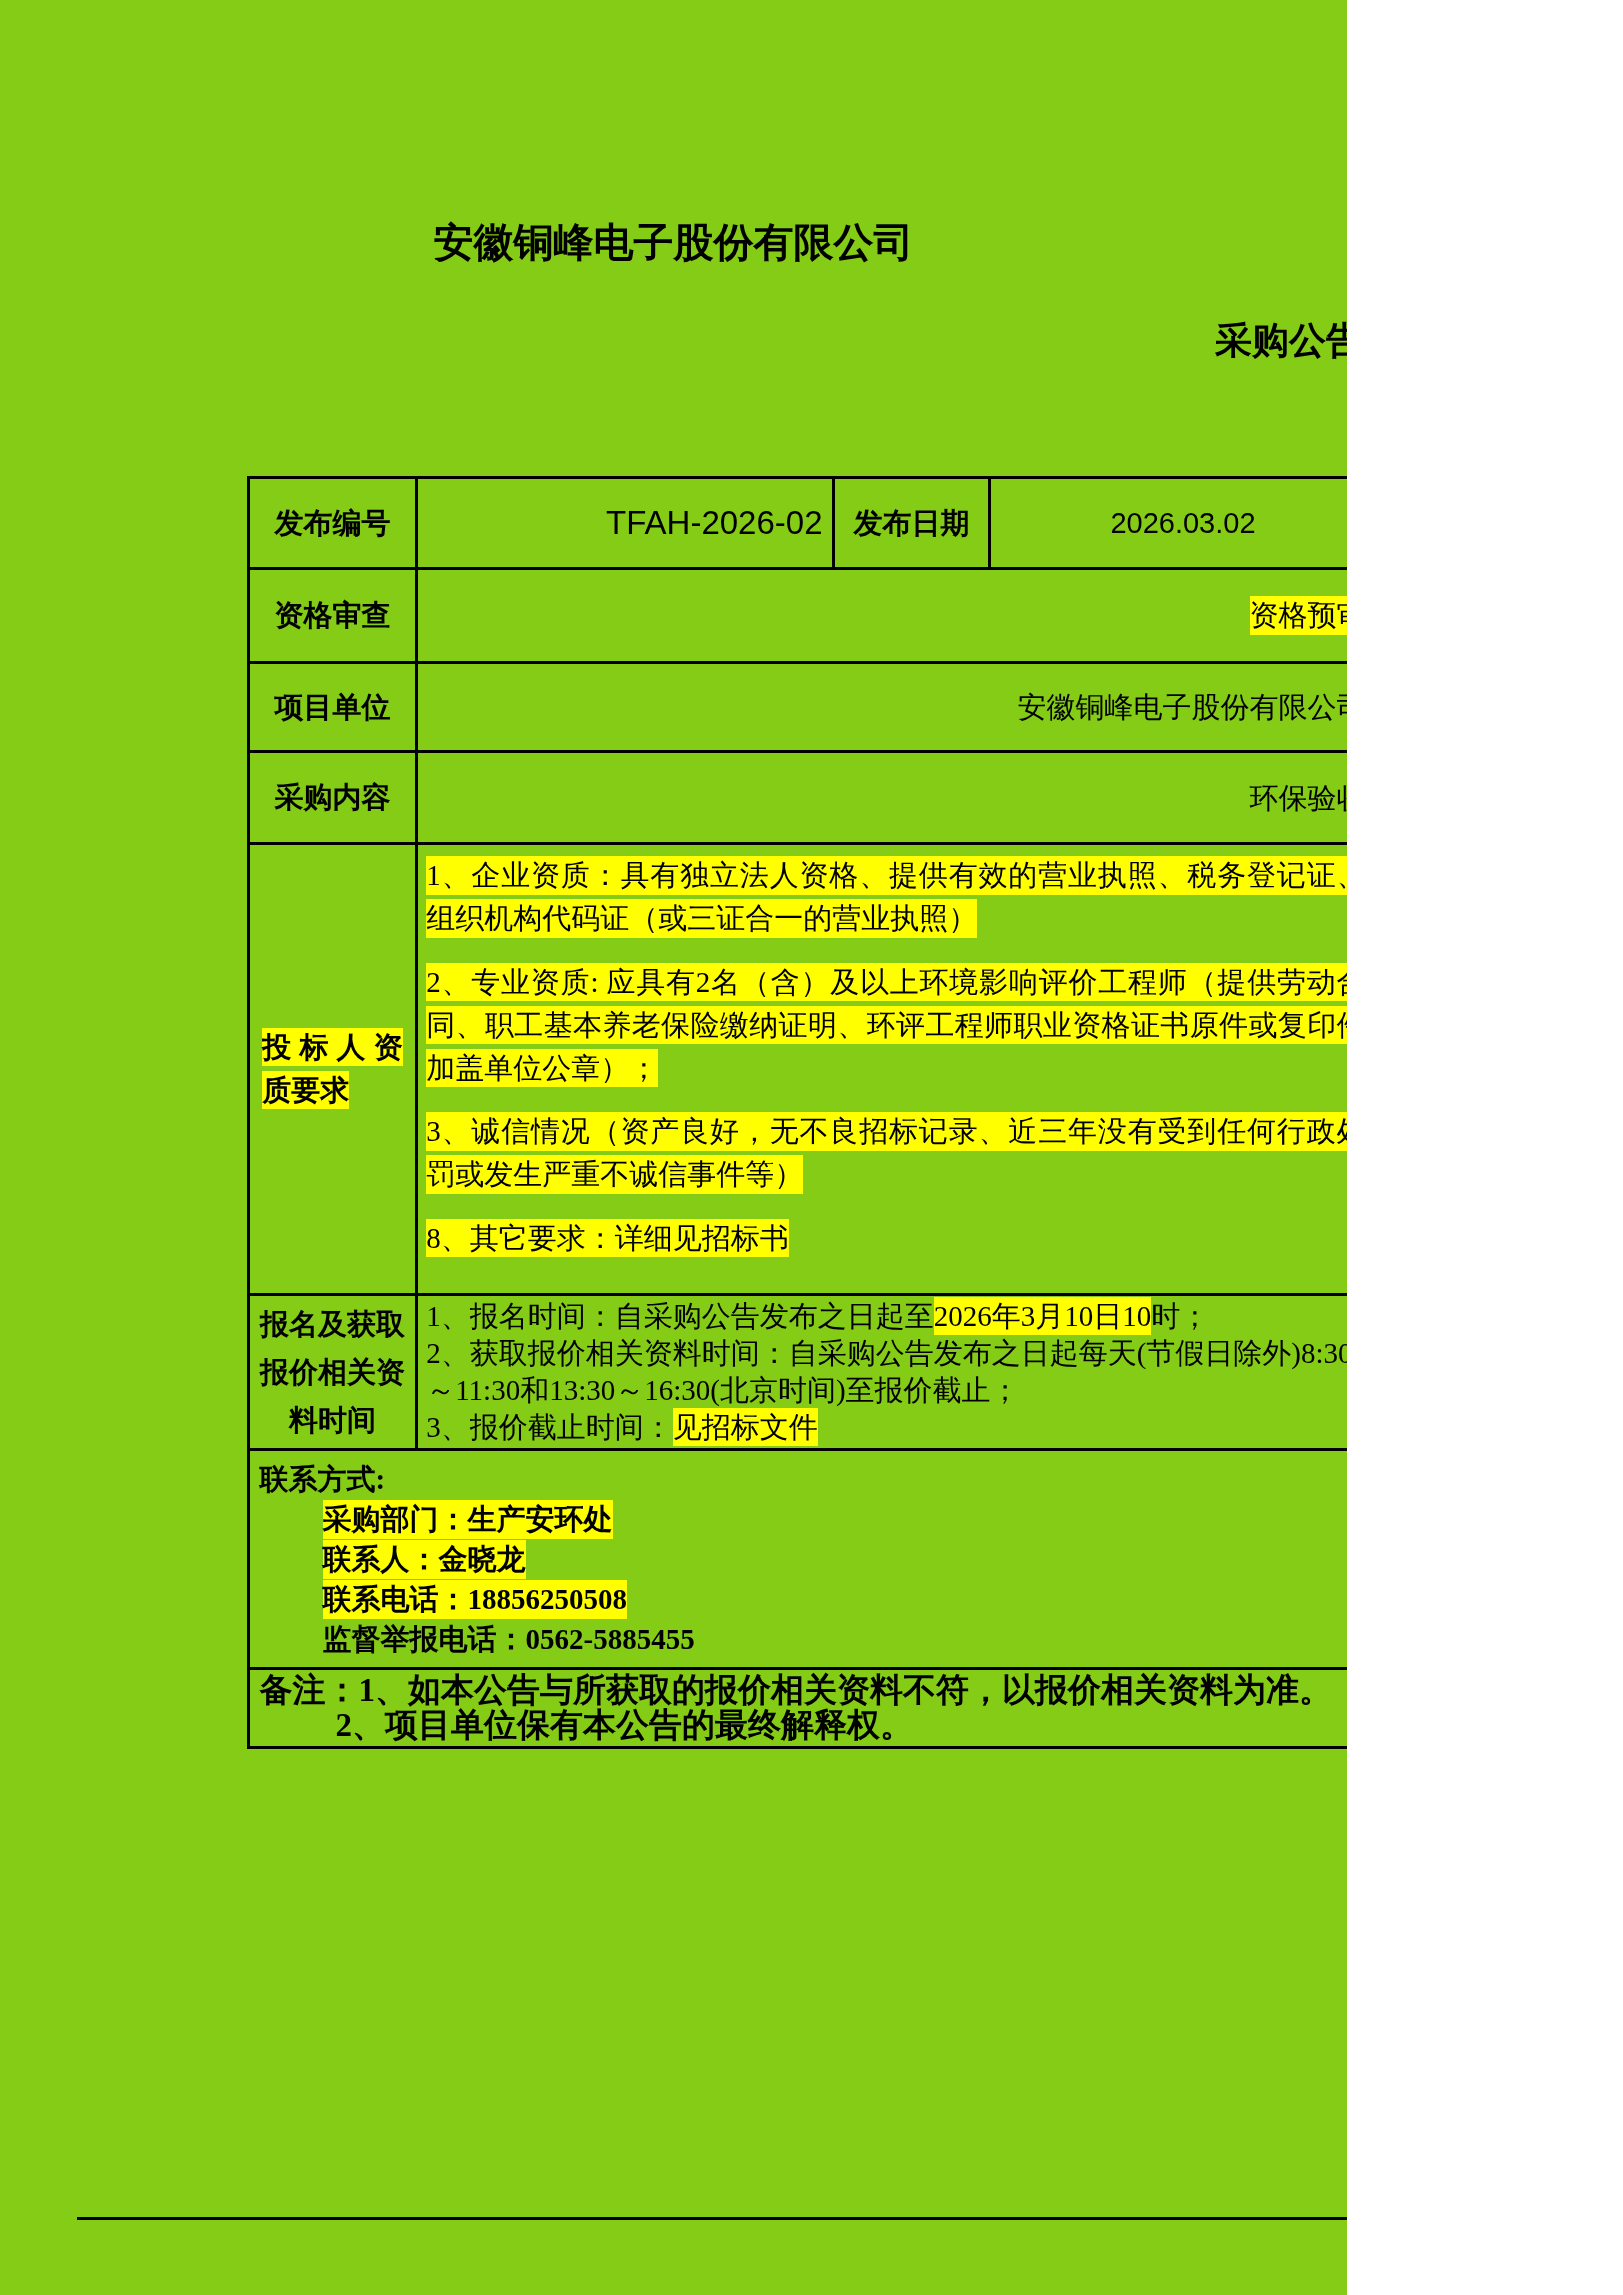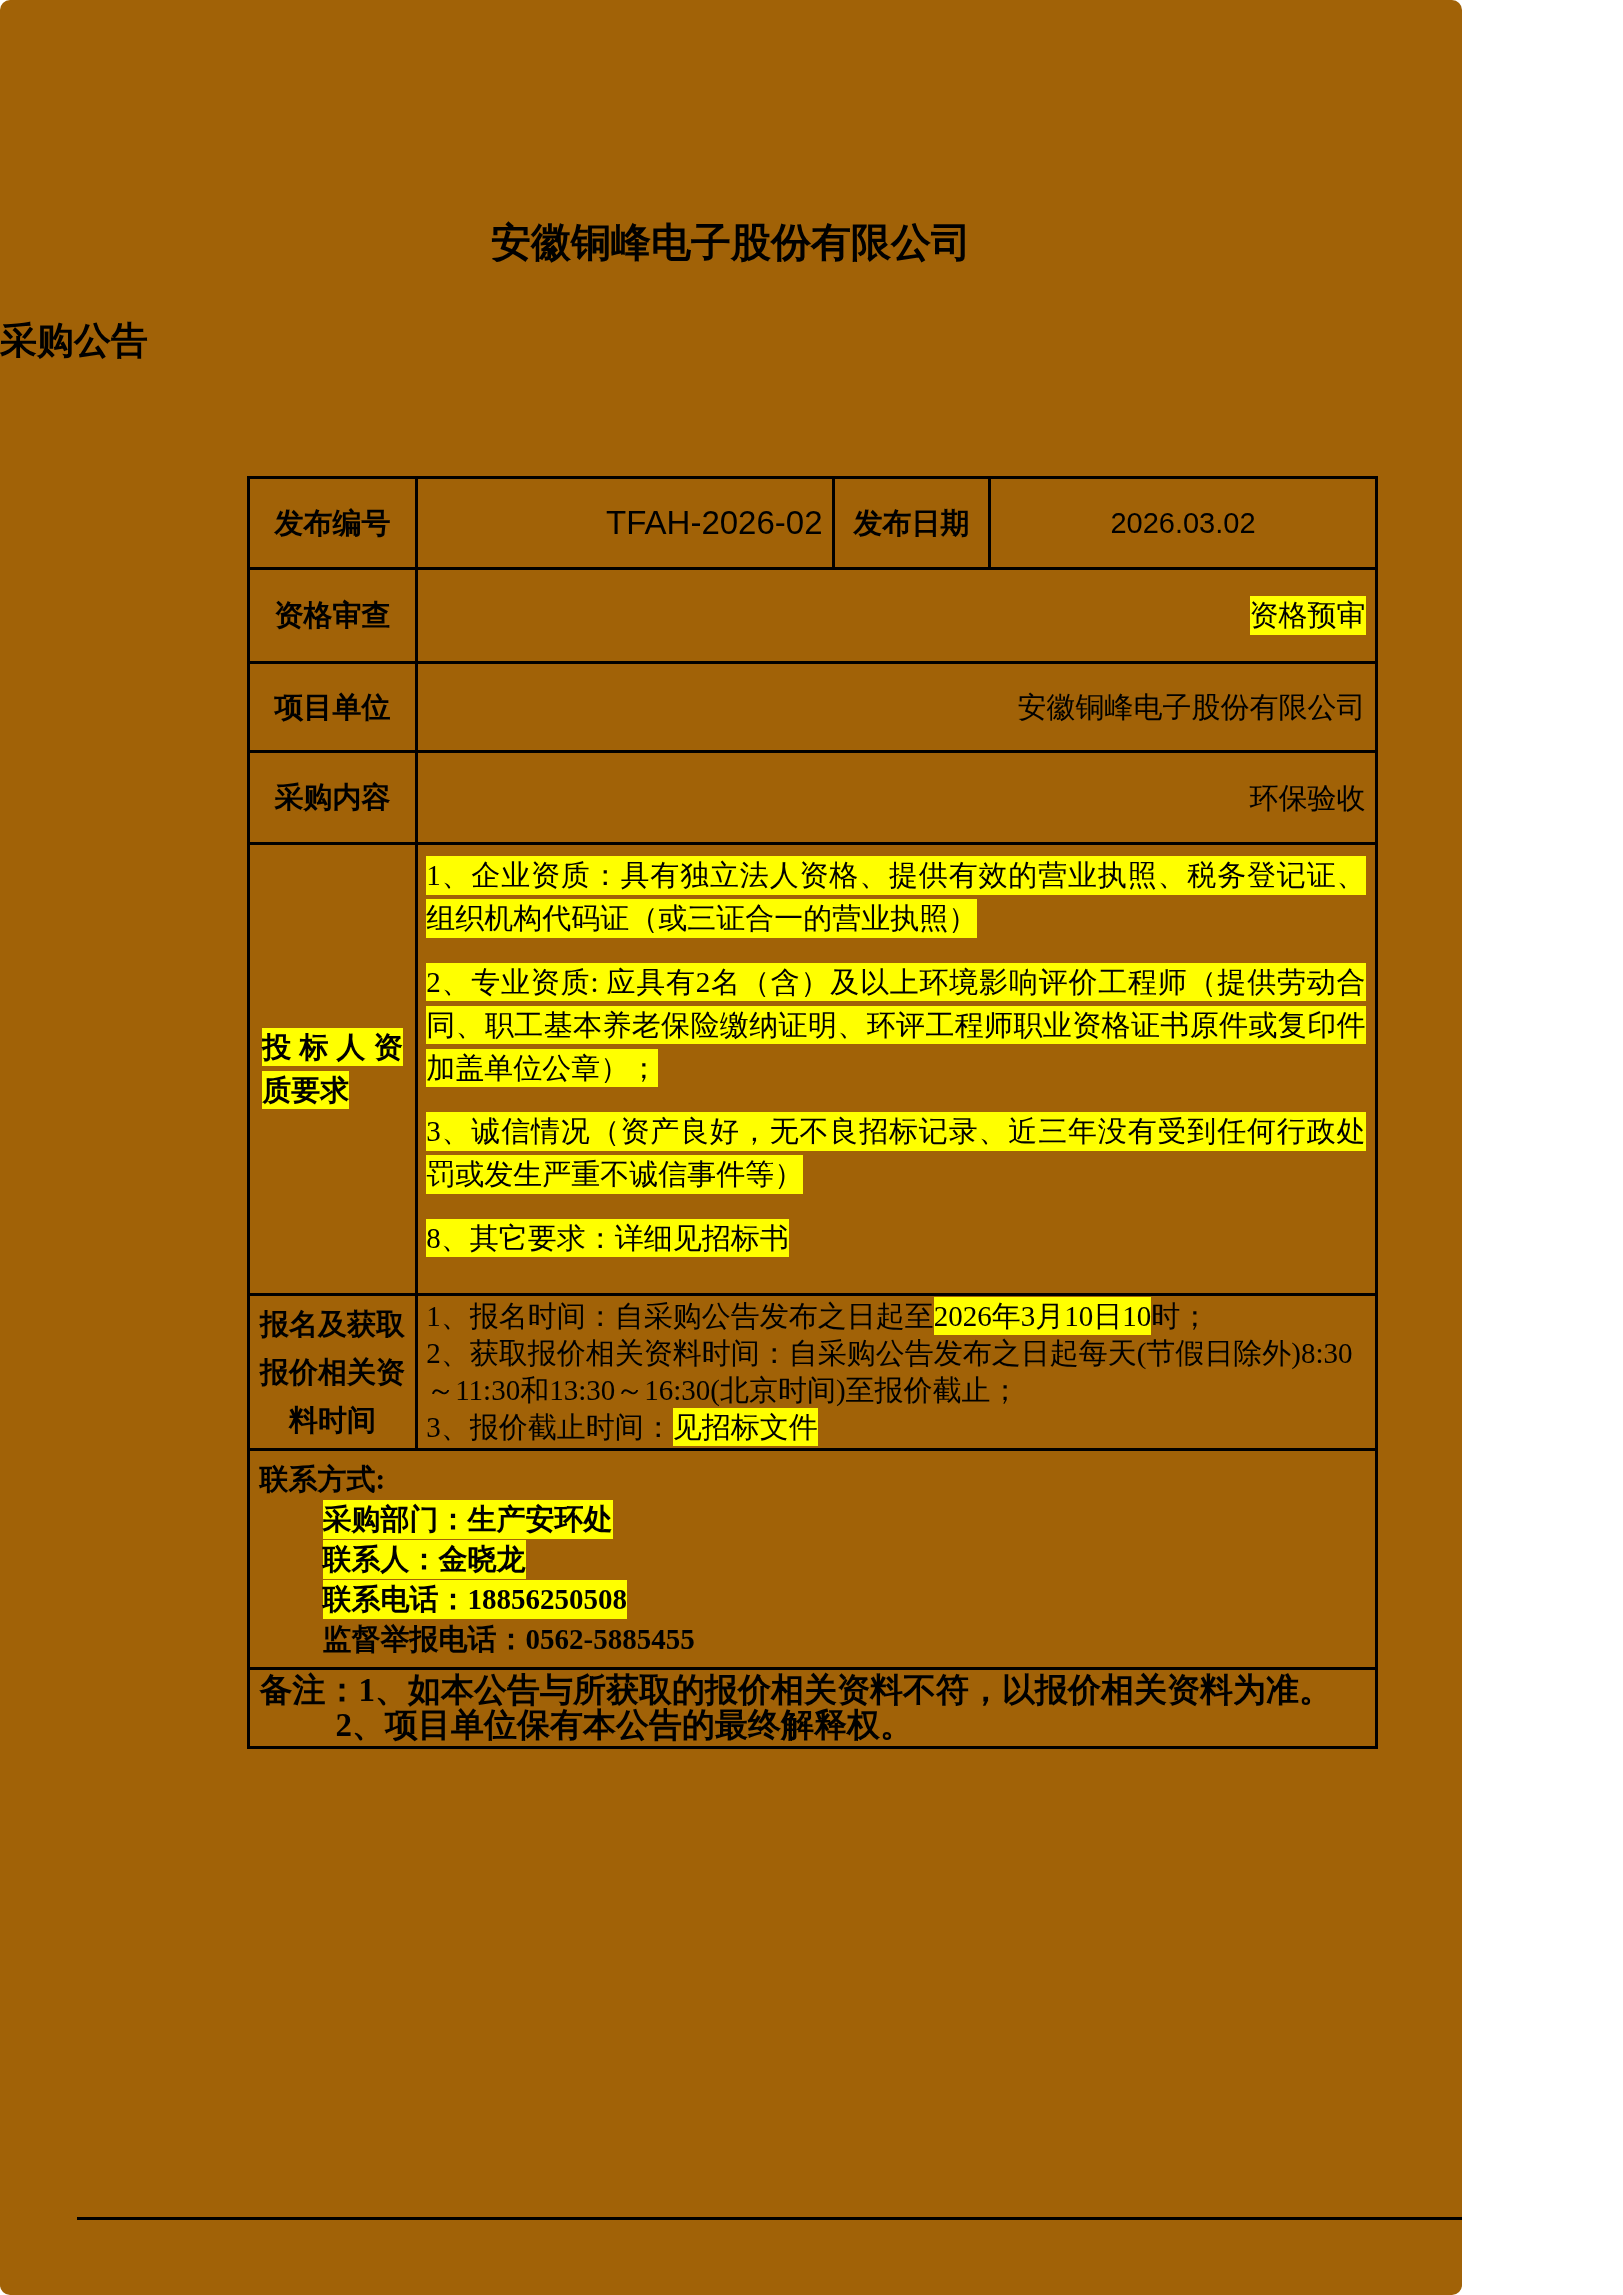--- a/index.html
+++ b/index.html
@@ -1,34 +1,33 @@
 <!DOCTYPE html>
 <html style="--hl: #FFFF00;font-size:11px"><head>
 <meta charset="utf-8">
 <style>
   * { margin:0; padding:0; box-sizing:border-box; }
   html,body { background:#ffffff; }
   #page {
     position:relative;
-    width:1462px; height:2295px;
-    background:#a16207;
+    width:1347px; height:2295px;
+    background:#84cc16;
     color:#000;
     font-family:"Liberation Serif","DejaVu Serif",serif;
     overflow:hidden;
-    border-radius:10px;
   }
   .doc-title {
     position:absolute; top:218px; left:0; width:100%;
     text-align:center;
     font-family:"Liberation Sans","DejaVu Sans",sans-serif;
     font-weight:bold; font-size:40px; line-height:48px;
   }
   .doc-subtitle {
-    position:absolute; top:318px; left:0; width:100%;
-    text-align:left;
+    position:absolute; top:318px; left:16px; width:100%;
+    text-align:right;
     font-family:"Liberation Sans","DejaVu Sans",sans-serif;
     font-weight:bold; font-size:37px; line-height:45px;
   }
   table.main {
     position:absolute; left:247px; top:436px; width:1128px;
     border-collapse:collapse; table-layout:fixed;margin-top:40px;
   }
   table.main td { border:3.4px solid #000; }
   .lbl {
     font-weight:bold; text-align:center; vertical-align:middle;

